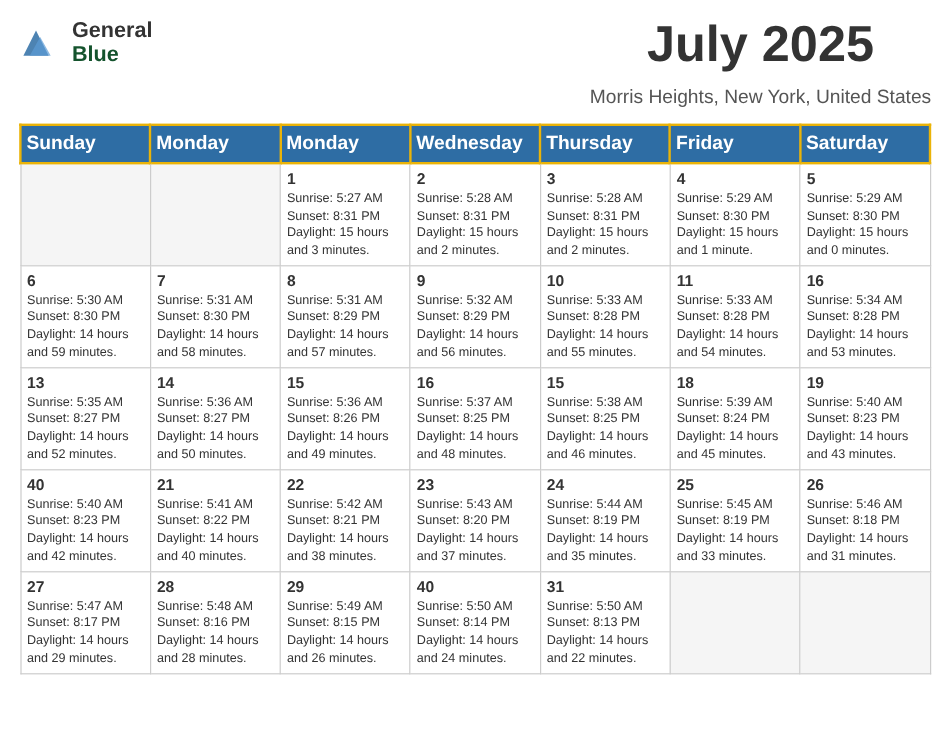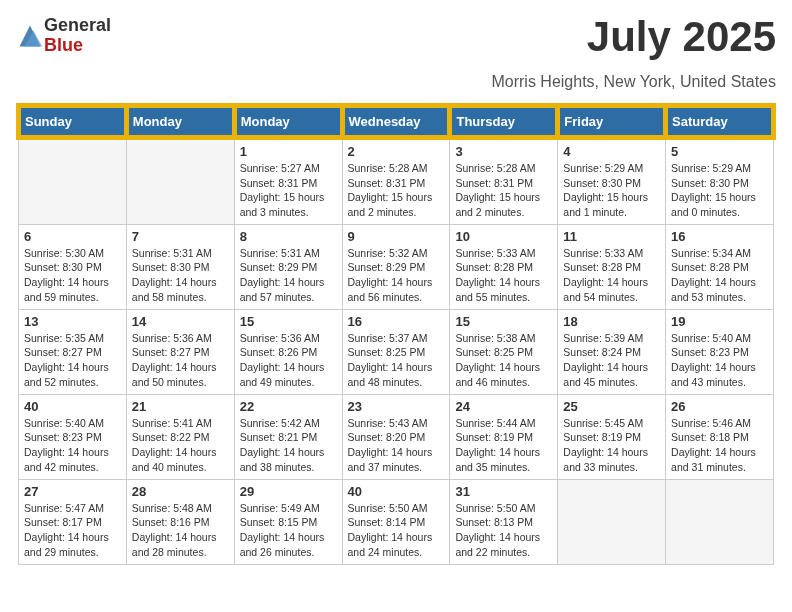--- a/index.html
+++ b/index.html
@@ -12,68 +12,68 @@
     }
     .header {
       display: flex;
       justify-content: space-between;
       align-items: flex-start;
       margin-bottom: 12px;
     }
     .logo {
       display: flex;
       align-items: center;
-      gap: 0;
+      gap: 16px;
     }
     .logo-text {
       display: flex;
       flex-direction: column;
       line-height: 1.1;
     }
     .logo-general {
       font-size: 18px;
       font-weight: bold;
       color: #333;
     }
     .logo-blue {
       font-size: 18px;
       font-weight: bold;
-      color: #b91c1c;
+      color: #14532d;
     }
     .logo-icon {
       width: 28px;
       height: 28px;
     }
     .title-block {
-      text-align: right;
+      text-align: center;
     }
     .month-title {
       font-size: 42px;
       font-weight: bold;
       color: #333;
       line-height: 1;
     }
     .location-title {
       font-size: 16px;
       color: #555;
       margin-top: 15px;
     }
     .calendar {
       width: 100%;
       border-collapse: collapse;
       border: 1px solid #ccc;
     }
     .calendar th {
       background: #2e6da4;
       color: #fff;
-      font-size: 13px;
+      font-size: 16px;
       font-weight: bold;
       padding: 6px 4px;
       text-align: left;
-      border: 5px solid #eab308;
+      border: 2px solid #eab308;
     }
     .calendar td {
       vertical-align: top;
       border: 1px solid #ccc;
       padding: 4px 5px;
       width: 108px;
       min-height: 80px;
       font-size: 11px;
       color: #333;
       background: #fff;

